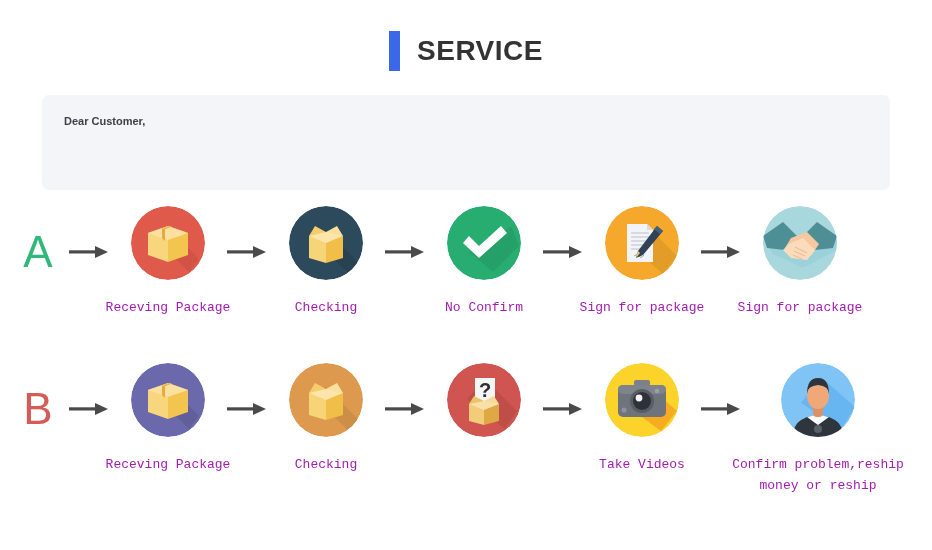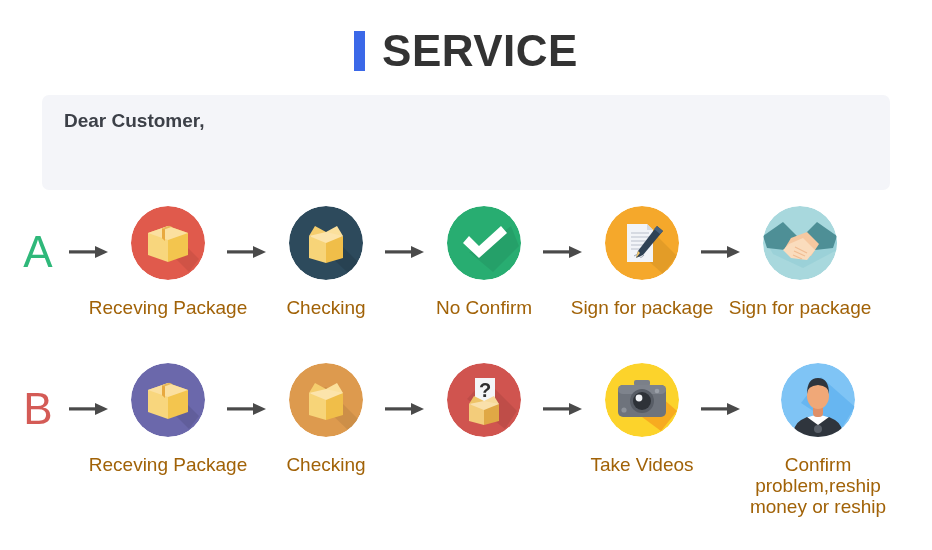--- a/index.html
+++ b/index.html
@@ -29,41 +29,41 @@
     justify-content: center;
   }
   .title-bar {
     width: 11px;
     height: 40px;
     background: #3b68e8;
     margin-right: 17px;
     flex: none;
   }
   .title-text {
-    font-size: 44px;
+    font-size: 28px;
     font-weight: bold;
     color: #333333;
     letter-spacing: 0.5px;
     line-height: 1;
     text-align: right;
   }
 
   
   .notice {
     position: absolute;
     left: 42px;
     top: 95px;
     width: 848px;
     height: 95px;
     background: #f4f5f9;
     border-radius: 7px;
     padding: 14px 22px 0 22px;
   }
   .notice-line {
-    font-size: 19px;
+    font-size: 11px;
     font-weight: bold;
     color: #3c4048;
     line-height: 24px;
     white-space: nowrap;
   }
 
   
   .row {
     position: absolute;
     left: 0;
@@ -111,25 +111,26 @@
     width: 74px;
     height: 74px;
     border-radius: 50%;
     overflow: hidden;
     flex: none;
   }
   .circle svg { position: absolute; inset: 0; display: block; }
 
   .step-label {
     margin-top: 17px;
-    font-size: 19px;
-    color: #a16207;
+    font-size: 13px;
+    color: #a21caf;
     text-align: center;
     line-height: 21px;
     white-space: nowrap;
+    font-family: Liberation Mono, monospace;
   }
   .step-label.wrap { white-space: normal; width: 172px; }
 </style>
 </head>
 <body>
 
 <div class="page">
 
   <div class="header">
     <div class="title-bar"></div>

